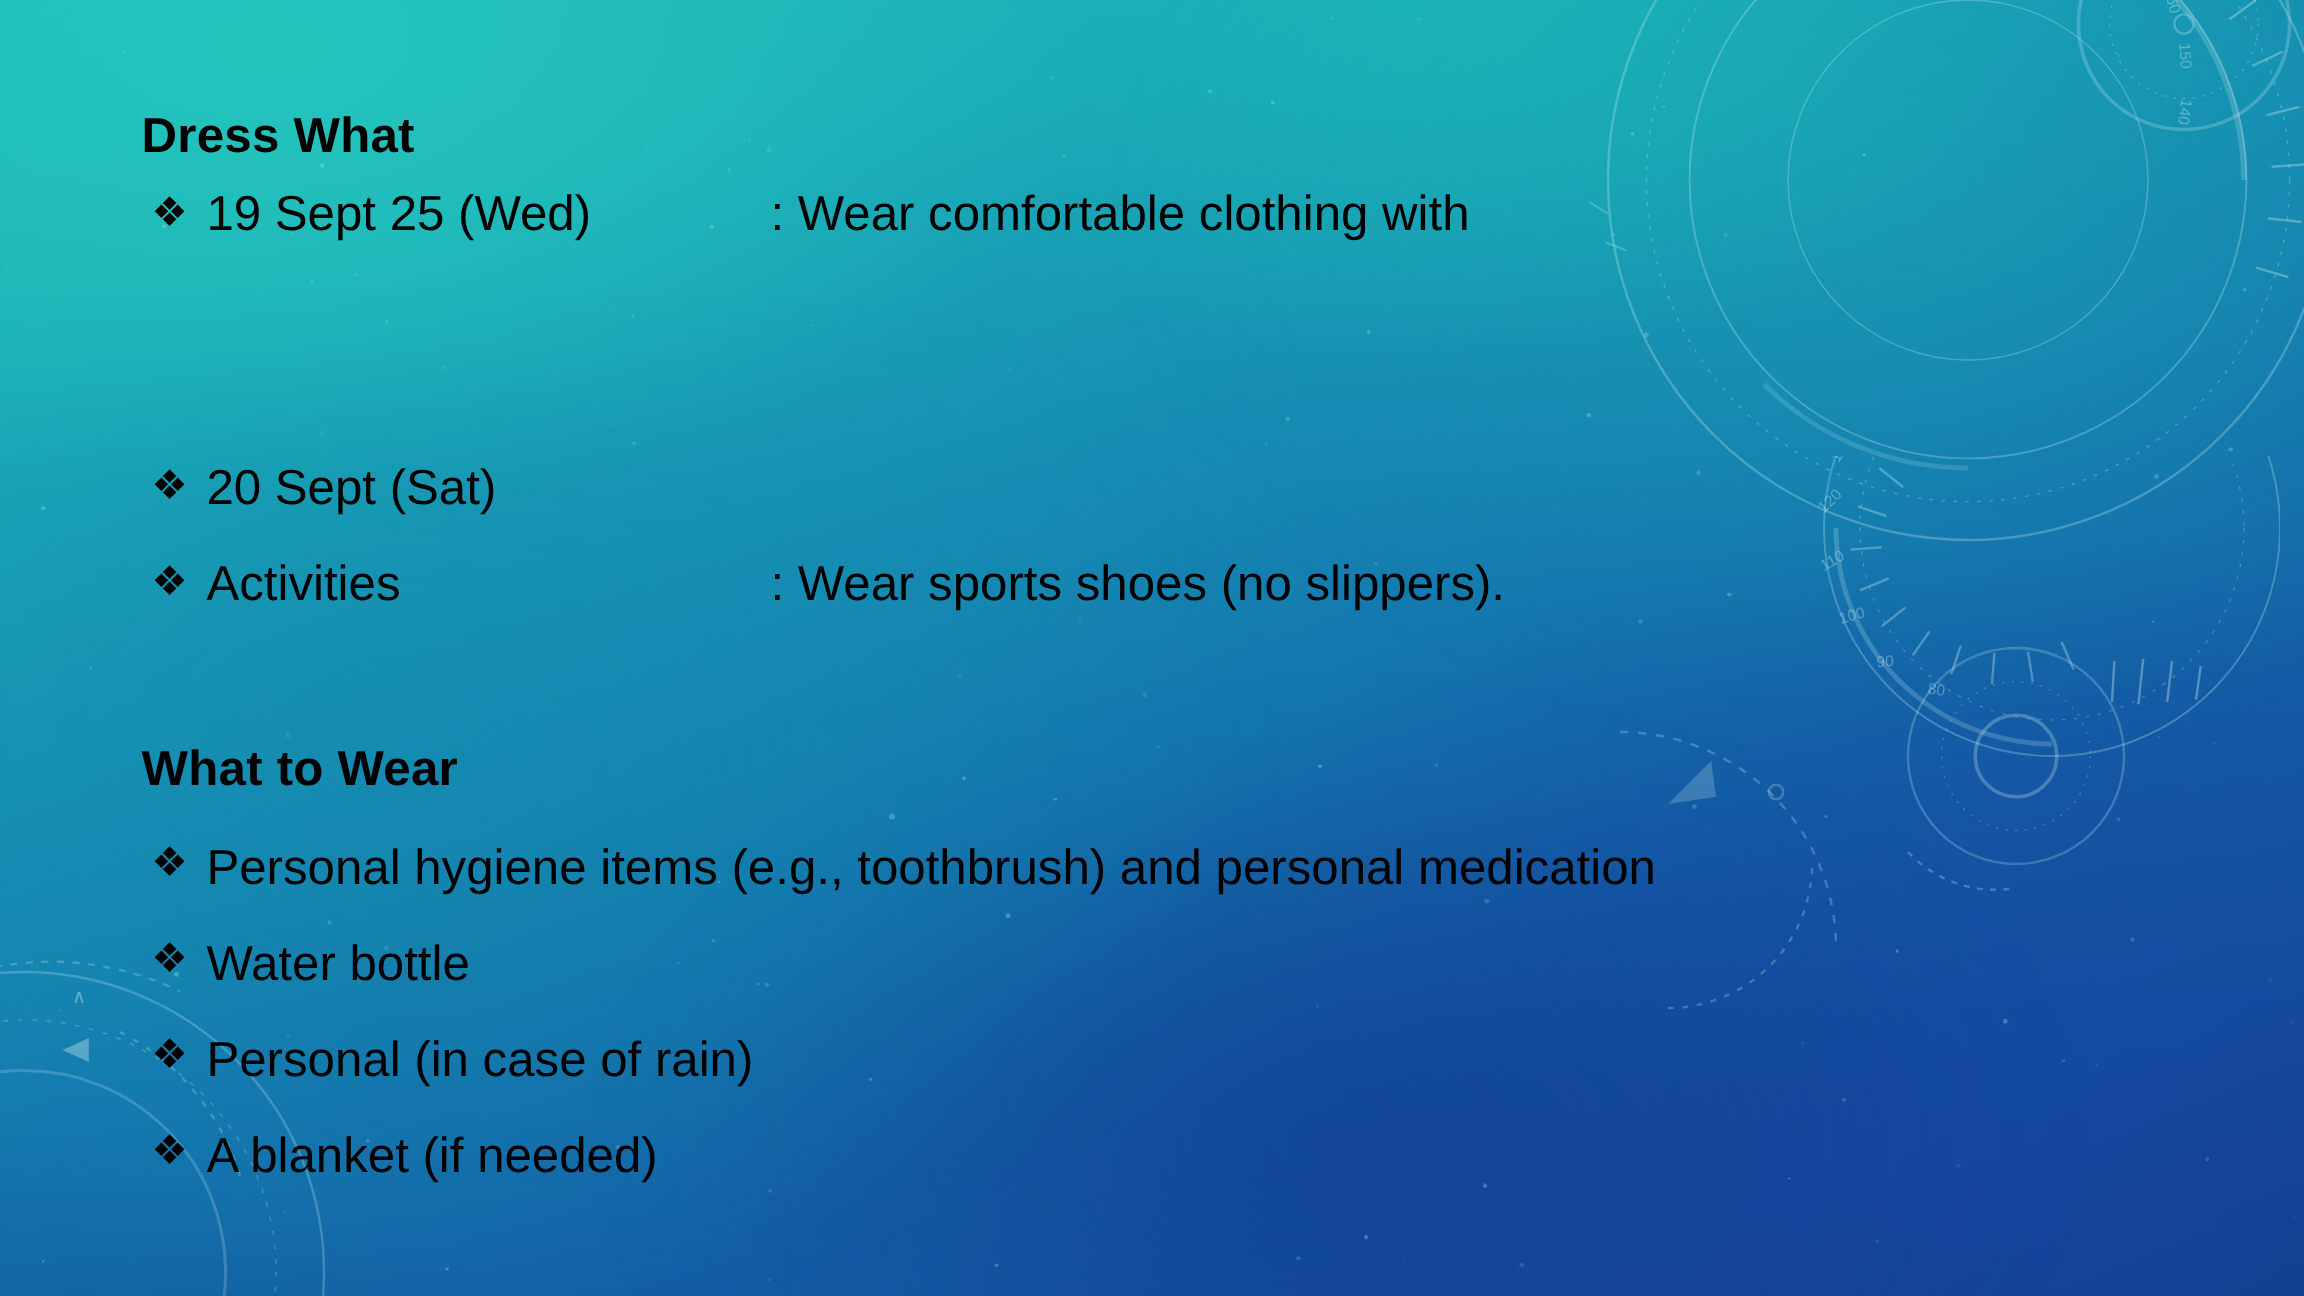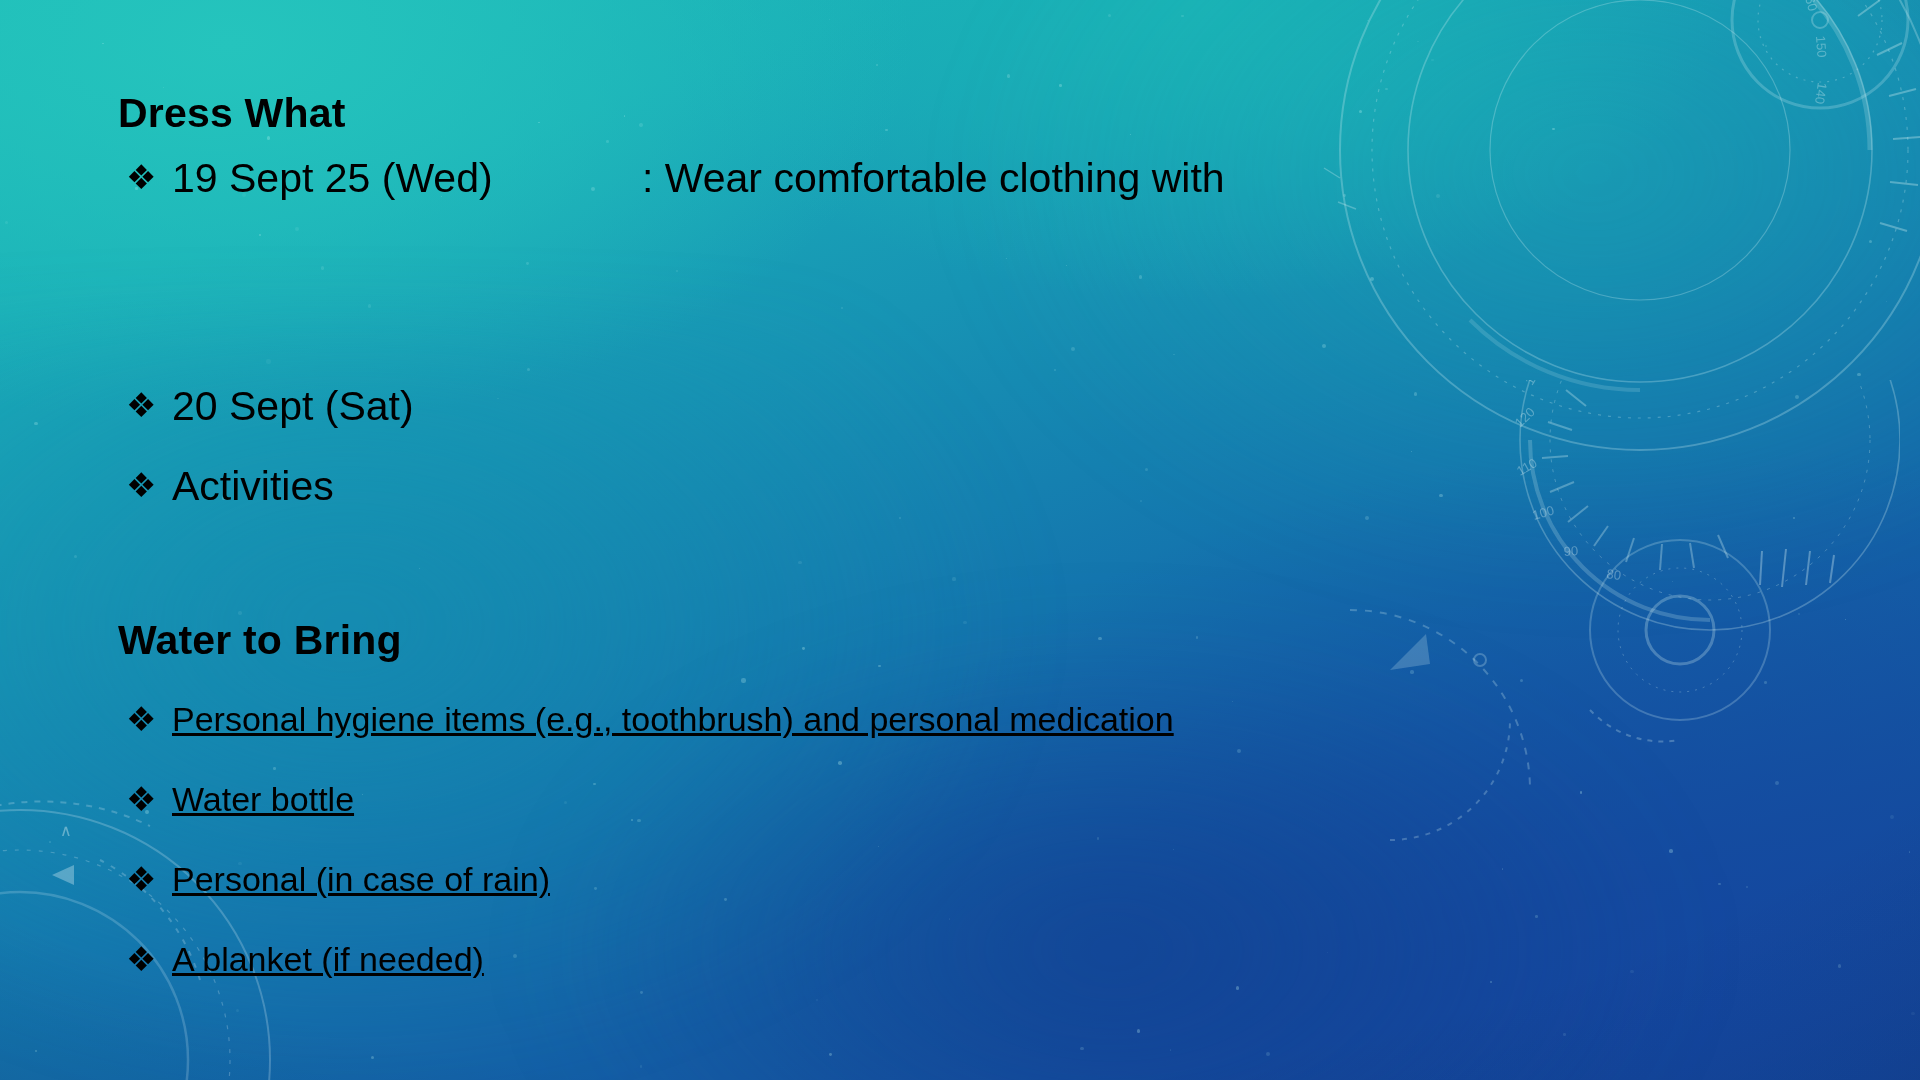--- a/index.html
+++ b/index.html
@@ -114,21 +114,21 @@
     font-size: 41px;
     white-space: nowrap;
   }
   .wide-item {
     position: absolute;
     display: flex;
     align-items: flex-start;
     white-space: nowrap;
     font-size: 41px;
   }
-  .wide-item .txt { font-size: 34px; text-decoration: underline; }
+  .wide-item .txt { font-size: 41px; }
 </style>
 </head>
 <body>
 
 <div id="slide">
 
   <div class="bg-base"></div>
   <div class="bg-soft1"></div>
   <div class="bg-soft2"></div>
   <div class="bg-soft3"></div>
@@ -407,23 +407,24 @@
     </div>
 
     <div class="row" style="left:126px; top:386px;">
       <span class="bullet">❖</span>
       <span class="term">20 Sept (Sat)</span>
     </div>
 
     <div class="row" style="left:126px; top:466px;">
       <span class="bullet">❖</span>
       <span class="term">Activities</span>
-    </div>
-
-    <div class="heading" style="left:118px; top:617px;">Water to Bring</div>
+      <span class="desc">: Wear sports shoes (no slippers).</span>
+    </div>
+
+    <div class="heading" style="left:118px; top:617px;">What to Wear</div>
 
     <div class="wide-item" style="left:126px; top:700px;">
       <span class="bullet">❖</span>
       <span class="txt">Personal hygiene items (e.g., toothbrush) and personal medication</span>
     </div>
 
     <div class="wide-item" style="left:126px; top:780px;">
       <span class="bullet">❖</span>
       <span class="txt">Water bottle</span>
     </div>

